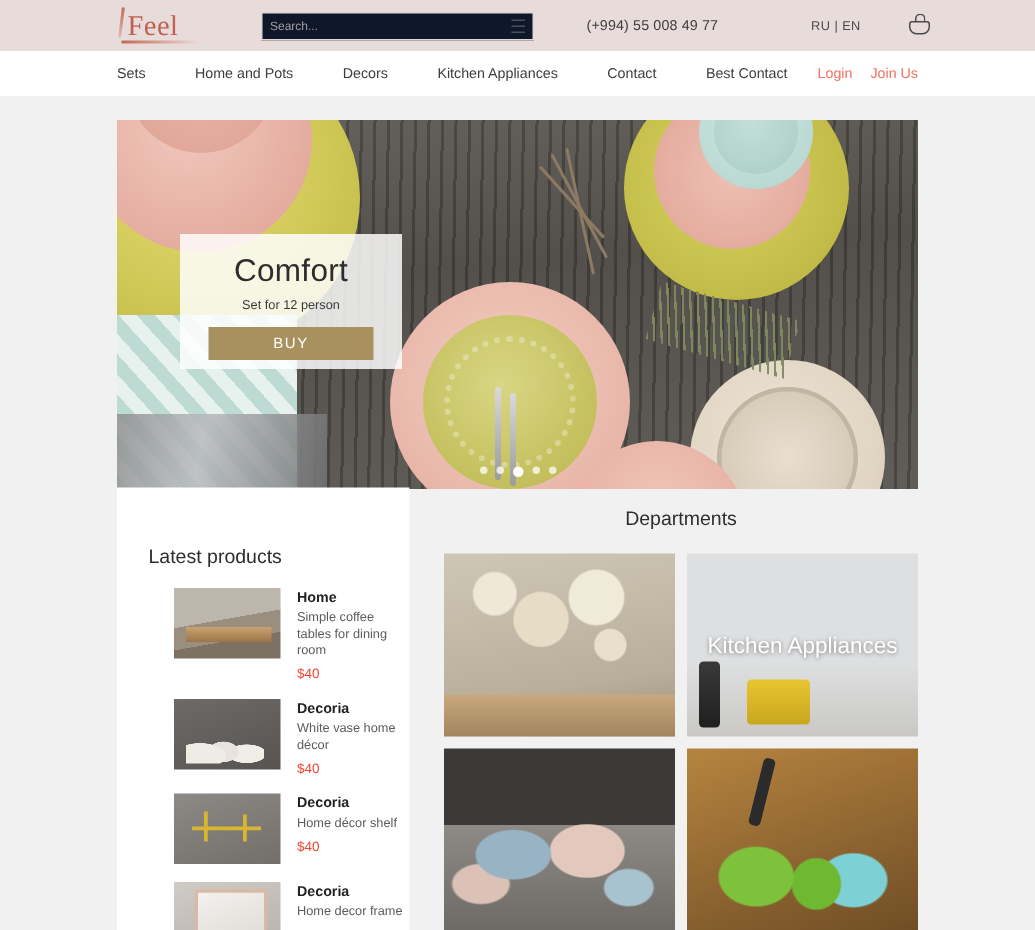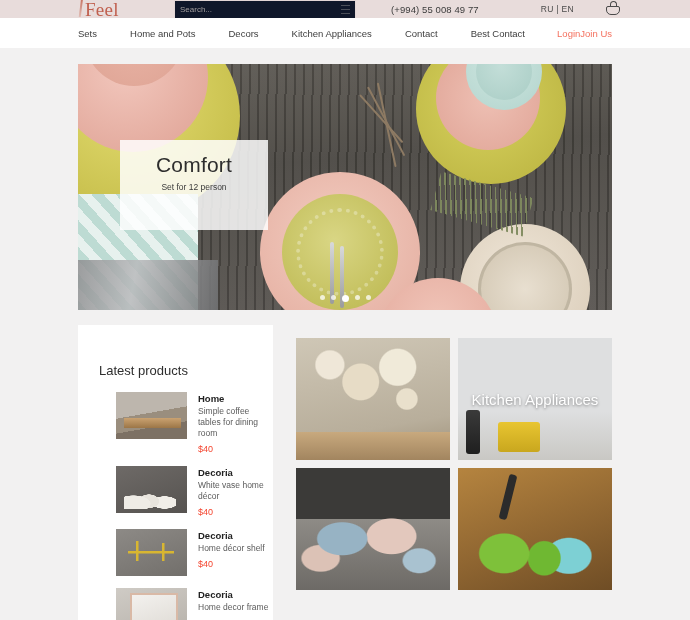--- a/index.html
+++ b/index.html
@@ -6,21 +6,21 @@
   html, body {
     width: 690px; height: 620px;
     overflow: hidden;
     background: #f2f1f1;
     font-family: "Liberation Sans", sans-serif;
   }
   .page { width: 690px; height: 620px; position: relative; }
 
   
   .topbar {
-    height: 18px; background: #e8dcdb;
+    height: 34px; background: #e8dcdb;
     display: flex; align-items: center;
   }
   .logo {
     position: relative;
     margin-left: 78px;
     width: 58px; height: 26px;
     display: flex; align-items: center;
   }
   .logo-text {
     font-family: "Liberation Serif", serif;
@@ -87,29 +87,29 @@
     display: flex; align-items: center;
     position: relative;
   }
   .nav-items { display: flex; align-items: center; margin-left: 78px; }
   .nav-item {
     font-size: 9.5px; color: #3d3d3d;
     margin-right: 33px; cursor: pointer; white-space: nowrap;
   }
   .nav-right {
     position: absolute; right: 78px;
-    display: flex; align-items: center; gap: 0;
+    display: flex; align-items: center; gap: 12px;
   }
   .nav-link-accent {
     font-size: 9.5px; color: #f4705e; cursor: pointer; white-space: nowrap;
   }
 
   
   .hero {
-    position: absolute; left: 78px; top: 64px;
+    position: absolute; left: 78px; top: 80px;
     width: 534px; height: 246px;
     overflow: hidden;
   }
   .hero-bg {
     position: absolute; inset: 0;
     background:
       repeating-linear-gradient(91deg, rgba(0,0,0,.16) 0 2px, rgba(255,255,255,.05) 2px 9px),
       linear-gradient(175deg, #5d5953 0%, #4a4742 40%, #585450 100%);
   }
   .plate {
@@ -400,20 +400,21 @@
     <div class="plate pl-pink-bot"></div>
 
     <div class="twig" style="left:290px; top:22px; width:78px; transform:rotate(62deg);"></div>
     <div class="twig" style="left:300px; top:18px; width:86px; transform:rotate(78deg);"></div>
     <div class="twig" style="left:282px; top:30px; width:64px; transform:rotate(48deg);"></div>
     <div class="herb"></div>
 
     <div class="hero-card">
       <div class="hero-title">Comfort</div>
       <div class="hero-sub">Set for 12 person</div>
+      <button class="hero-buy">BUY</button>
     </div>
 
     <div class="hero-dots">
       <span class="dot"></span>
       <span class="dot"></span>
       <span class="dot active"></span>
       <span class="dot"></span>
       <span class="dot"></span>
     </div>
   </div>
@@ -452,20 +453,21 @@
       <div class="product-thumb t4"></div>
       <div class="product-info">
         <div class="product-name">Decoria</div>
         <div class="product-desc">Home decor frame</div>
         <div class="product-price"></div>
       </div>
     </div>
   </div>
 
   <div class="departments">
+    <div class="dep-title">Departments</div>
     <div class="dep-grid">
       <div class="dep-tile dep1">
         <div class="dep-label"></div>
       </div>
       <div class="dep-tile dep2">
         <div class="dep-label">Kitchen Appliances</div>
       </div>
       <div class="dep-tile dep3">
         <div class="dep-label"></div>
       </div>

